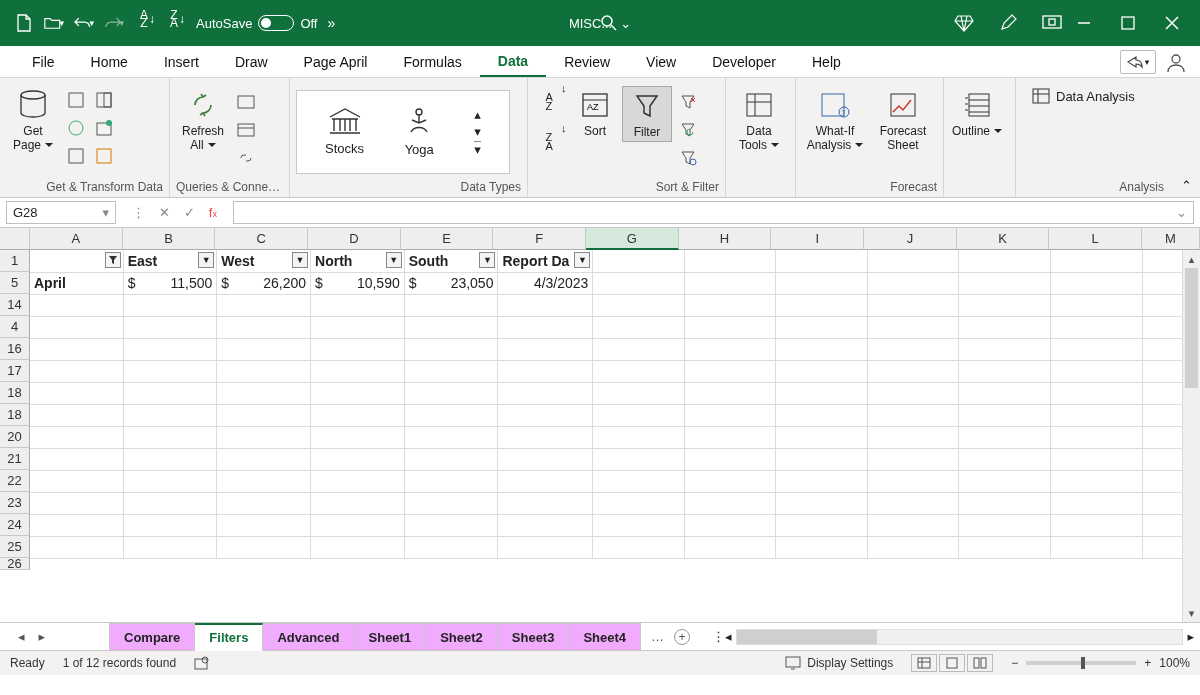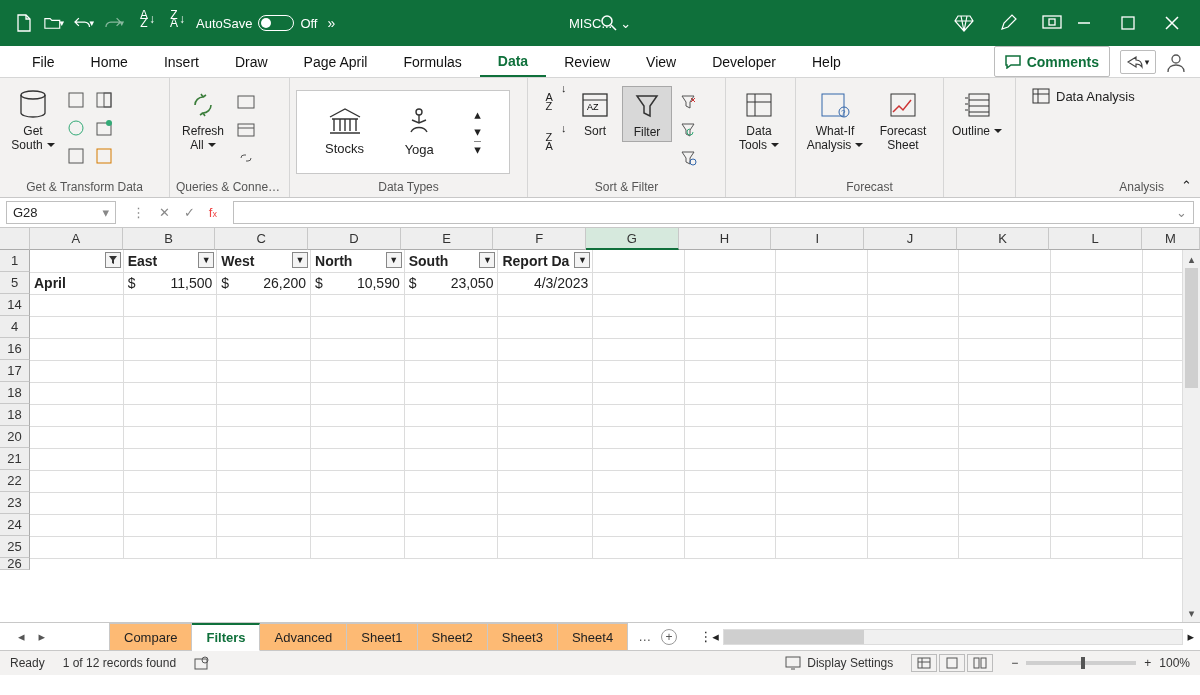--- a/index.html
+++ b/index.html
@@ -24,21 +24,21 @@
 .ribbon-tabs .tab.active { color: #0f703b; font-weight: 600; border-bottom: 2px solid #0f703b; }
 .ribbon-tabs .spacer { flex: 1; }
 .ribbon-tabs .comments { margin-right: 10px; display: flex; align-items: center; gap: 6px; padding: 3px 10px; border: 1px solid #bcbcbc; border-radius: 2px; color: #0f703b; font-weight: 600; font-size: 14px; }
 .ribbon-tabs .share { width: 36px; display: flex; align-items: center; justify-content: center; border: 1px solid #bcbcbc; border-radius: 2px; margin-right: 8px; height: 24px; align-self: center; }
 .ribbon-tabs .avatar { width: 24px; height: 24px; border-radius: 50%; align-self: center; margin-right: 12px; display: flex; align-items: center; justify-content: center; }
 
 
 .ribbon { height: 120px; background: #f3f2f1; border-bottom: 1px solid #c8c8c8; display: flex; position: relative; }
 .ribbon .group { border-right: 1px solid #d6d6d6; padding: 4px 6px 0 6px; display: flex; flex-direction: column; }
 .ribbon .group .body { flex: 1; display: flex; align-items: flex-start; gap: 4px; padding-top: 4px; }
-.ribbon .group .label { text-align: center; font-size: 12px; color: #555; padding: 3px 0 3px 0; white-space: nowrap; overflow: hidden; text-overflow: ellipsis; }
+.ribbon .group .label { text-align: right; font-size: 12px; color: #555; padding: 3px 0 3px 0; white-space: nowrap; overflow: hidden; text-overflow: ellipsis; }
 .ribbon .big-btn { width: 54px; display: flex; flex-direction: column; align-items: center; gap: 2px; font-size: 12px; text-align: center; padding-top: 2px; }
 .ribbon .big-btn .glyph { width: 34px; height: 34px; display: flex; align-items: center; justify-content: center; }
 .ribbon .mini-grid { display: grid; grid-template-columns: repeat(2, 24px); grid-auto-rows: 24px; gap: 4px; padding-top: 2px; }
 .ribbon .mini-grid .mini, .ribbon .mini { width: 24px; height: 24px; display: flex; align-items: center; justify-content: center; }
 .ribbon .col { display: flex; flex-direction: column; gap: 4px; }
 .datatypes-card { border: 1px solid #c8c8c8; background: #fff; height: 84px; width: 214px; display: flex; align-items: center; justify-content: space-around; padding: 0 8px; }
 .datatypes-card .dt { display: flex; flex-direction: column; align-items: center; gap: 6px; font-size: 13px; }
 .datatypes-card .arrows { display: flex; flex-direction: column; gap: 2px; }
 .filter-active { background: #d8d8d8; border: 1px solid #a8a8a8; }
 .ribbon .collapse { position: absolute; right: 8px; bottom: 4px; }
@@ -65,21 +65,21 @@
 .money { text-align: right; }
 .money .cur { float: left; }
 .vscroll { position: absolute; right: 0; top: 22px; bottom: 0; width: 18px; background: #f0f0f0; border-left: 1px solid #ddd; }
 .vscroll .up, .vscroll .down { height: 18px; text-align: center; font-size: 11px; line-height: 18px; color: #555; }
 .vscroll .thumb { position: absolute; left: 2px; right: 2px; top: 18px; height: 120px; background: #cfcfcf; }
 
 
 .sheet-bar { height: 28px; border-top: 1px solid #c8c8c8; background: #fff; display: flex; align-items: stretch; }
 .sheet-bar .nav { width: 110px; display: flex; align-items: center; gap: 14px; padding-left: 18px; color: #555; border-right: 1px solid #c8c8c8; }
 .sheet-bar .tabs { display: flex; align-items: stretch; }
-.sheet-bar .tabs .stab { padding: 0 14px; border-right: 1px solid #c8c8c8; display: flex; align-items: center; font-size: 13px; background: #fdba74; border-top: 1px solid #c8c8c8; }
+.sheet-bar .tabs .stab { padding: 0 14px; border-right: 1px solid #c8c8c8; display: flex; align-items: center; font-size: 13px; background: #f0abfc; border-top: 1px solid #c8c8c8; font-weight: bold; }
 .sheet-bar .tabs .stab.active { background: #fff; color: #0f703b; font-weight: 700; border-top: 2px solid #0f703b; border-bottom: 1px solid #fff; margin-bottom: -1px; }
 .sheet-bar .more { padding: 0 10px; display: flex; align-items: center; color: #555; gap: 10px; }
 .sheet-bar .hscroll { flex: 1; display: flex; align-items: center; padding: 0 6px 0 12px; }
 .sheet-bar .hscroll .track { flex: 1; height: 16px; background: #f0f0f0; border: 1px solid #ddd; position: relative; margin: 0 4px; }
 .sheet-bar .hscroll .thumb { position: absolute; left: 0; top: 0; bottom: 0; width: 140px; background: #cfcfcf; }
 
 
 .status-bar { height: 25px; background: #f3f2f1; border-top: 1px solid #c8c8c8; display: flex; align-items: center; font-size: 12px; color: #333; padding: 0 10px; gap: 18px; }
 .status-bar .spacer { flex: 1; }
 .status-bar .views { display: flex; gap: 2px; }
@@ -182,26 +182,20 @@
   <div class="tab">Insert</div>
   <div class="tab">Draw</div>
   <div class="tab">Page April</div>
   <div class="tab">Formulas</div>
   <div class="tab active">Data</div>
   <div class="tab">Review</div>
   <div class="tab">View</div>
   <div class="tab">Developer</div>
   <div class="tab">Help</div>
   <div class="spacer"></div>
-  <div class="comments">
-    <svg width="16" height="14" viewBox="0 0 16 14">
-        <path d="M1 1h14v9H6l-4 3V10H1z" fill="none" stroke="#0f703b" stroke-width="1.5"></path>
-      </svg>
-    <span>Comments</span>
-  </div>
   <div class="share">
     <svg width="16" height="14" viewBox="0 0 16 14">
         <path d="M1 7l8-5v3c5 0 6 3 6 7-2-3-4-3-6-3v3z" fill="none" stroke="#444" stroke-width="1.2"></path>
       </svg>
     <span style="font-size:9px;margin-left:2px">▾</span>
   </div>
   <div class="avatar">
     <svg width="20" height="20" viewBox="0 0 20 20">
         <circle cx="10" cy="7" r="4" fill="none" stroke="#555" stroke-width="1.3"></circle>
         <path d="M2 20c0-5 4-7 8-7s8 2 8 7" fill="none" stroke="#555" stroke-width="1.3"></path>
@@ -214,21 +208,21 @@
   <div class="group" style="width:170px">
     <div class="body">
       <div class="big-btn">
         <div class="glyph">
             <svg width="28" height="30" viewBox="0 0 28 30">
               <ellipse cx="14" cy="5" rx="12" ry="4" fill="none" stroke="#333" stroke-width="1.3"></ellipse>
               <path d="M2 5v18c0 2 5 4 12 4s12-2 12-4V5" fill="none" stroke="#333" stroke-width="1.3"></path>
             </svg>
           </div>
         <span class="caret" style="white-space:pre-line">Get
-South</span>
+Page</span>
       </div>
       <div class="mini-grid">
         <div class="mini">
             <svg width="18" height="18">
               <rect x="2" y="2" width="14" height="14" fill="none" stroke="#555"></rect>
             </svg>
           </div>
         <div class="mini">
             <svg width="18" height="18">
               <rect x="2" y="2" width="14" height="14" fill="none" stroke="#555"></rect>

